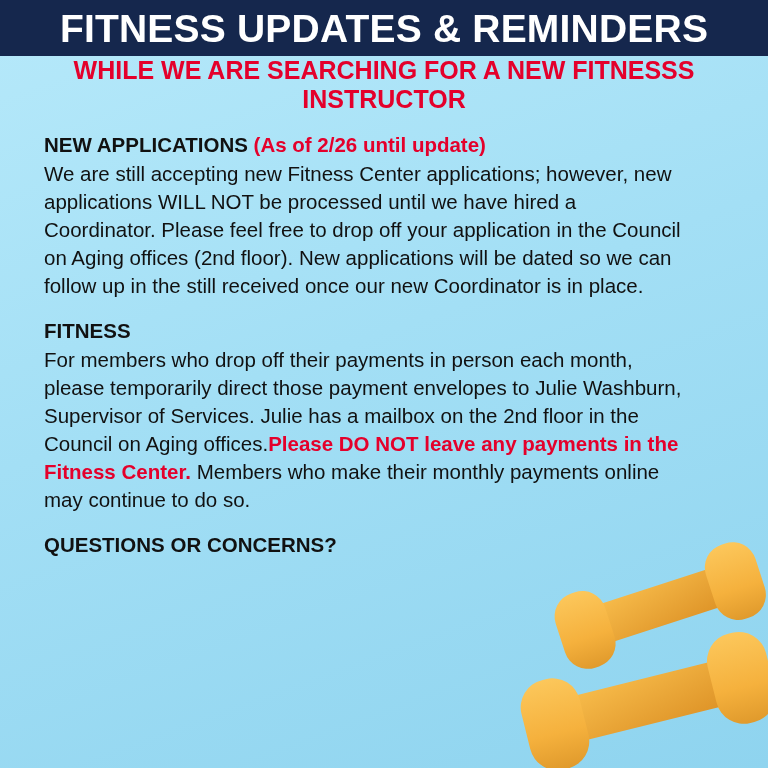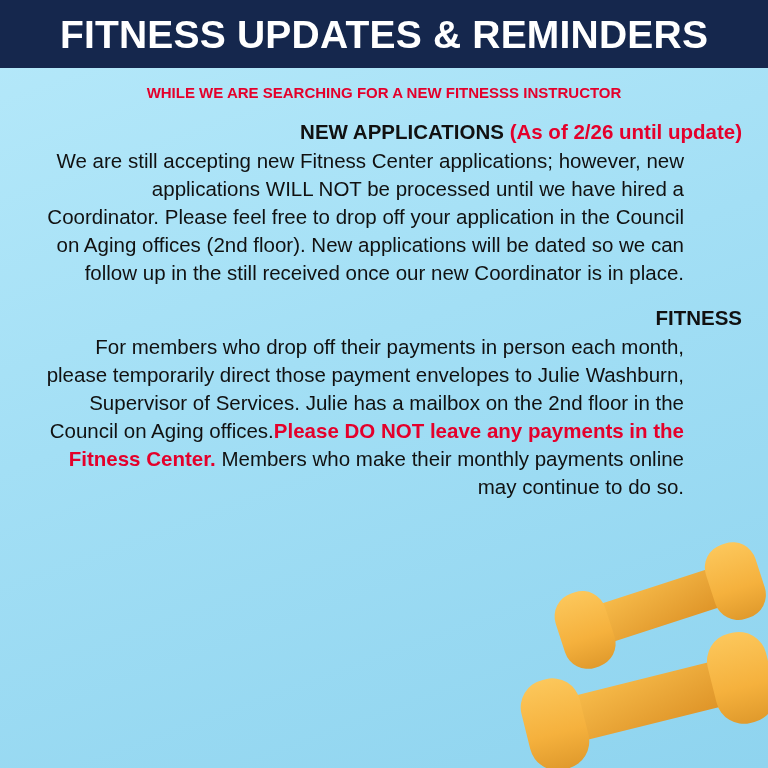--- a/index.html
+++ b/index.html
@@ -26,51 +26,49 @@
     position: absolute;
     right: 0;
     bottom: 0;
     width: 330px;
     height: 230px;
     pointer-events: none;
   }
 
   .header-bar {
     background: #15274d;
-    height: 68px;
+    height: 56px;
     display: flex;
     align-items: center;
     justify-content: center;
     position: relative;
     z-index: 3;
   }
   .header-title {
     color: #ffffff;
     font-size: 39px;
     font-weight: bold;
     letter-spacing: 0.2px;
     text-align: center;
     line-height: 1;
   }
 
   .subheader {
     text-align: center;
     color: #e4002b;
     font-weight: bold;
-    font-size: 15px;
-    margin-top: 16px;
+    font-size: 25px;
     position: relative;
     z-index: 3;
   }
 
   .content {
     position: relative;
     z-index: 3;
     padding: 18px 26px 0 44px;
-    text-align: right;
   }
 
   .section {
     margin-bottom: 18px;
   }
   .section-heading {
     font-size: 20.5px;
     font-weight: bold;
     color: #111111;
     margin-bottom: 2px;
@@ -119,20 +117,21 @@
     </div>
 
     <div class="section">
       <div class="section-heading">FITNESS</div>
       <div class="section-body">
         <span>For members who drop off their payments in person each month, please temporarily direct those payment envelopes to Julie Washburn, Supervisor of Services. Julie has a mailbox on the 2nd floor in the Council on Aging offices.</span><span class="red-inline">Please DO NOT leave any payments in the Fitness Center.</span><span> Members who make their monthly payments online may continue to do so.</span>
       </div>
     </div>
 
     <div class="section">
+      <div class="section-heading">QUESTIONS OR CONCERNS?</div>
     </div>
 
   </div>
 
   <svg class="dumbbells" viewBox="0 0 330 230" xmlns="http://www.w3.org/2000/svg">
     <defs>
       <linearGradient id="gold" x1="0" y1="0" x2="0" y2="1">
         <stop offset="0%" stop-color="#fcc75b"></stop>
         <stop offset="60%" stop-color="#f5b13d"></stop>
         <stop offset="100%" stop-color="#e09a2c"></stop>

